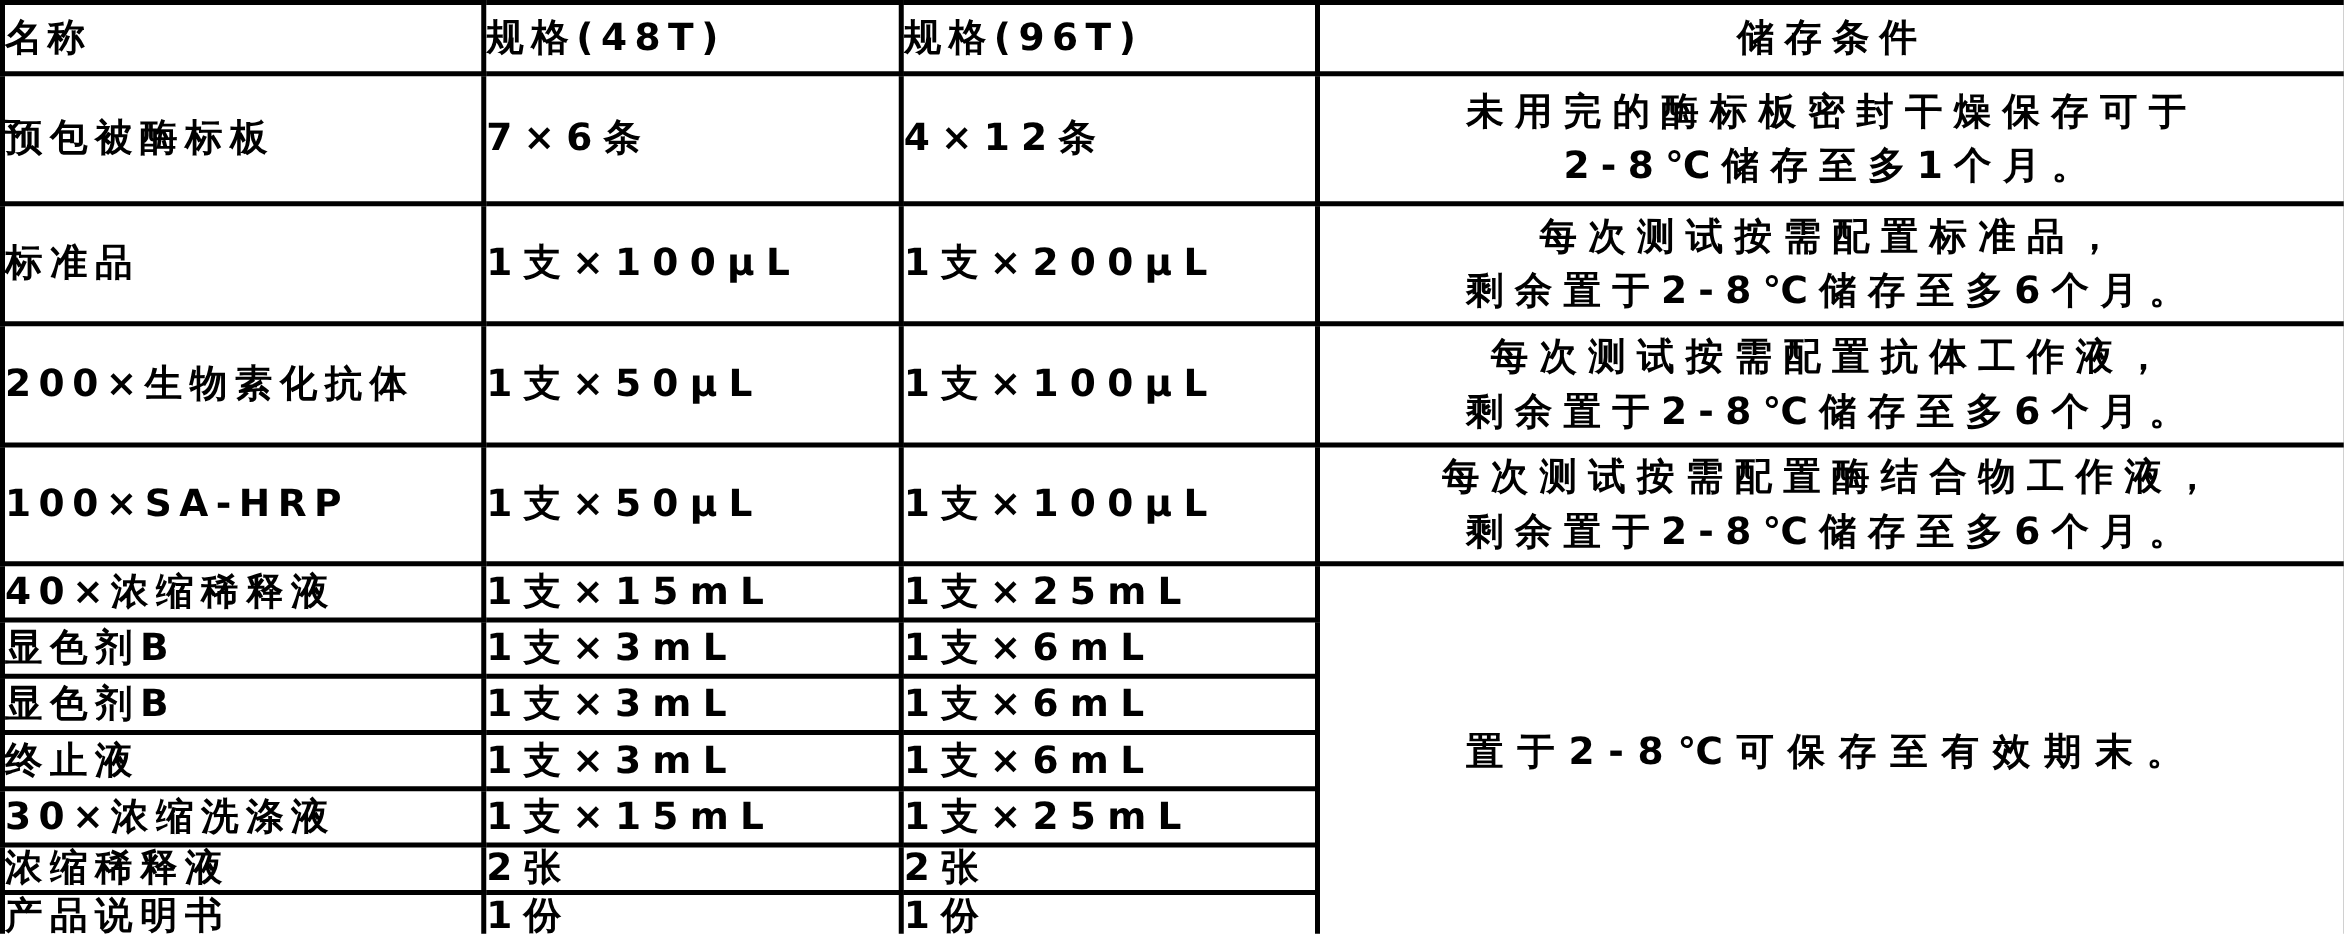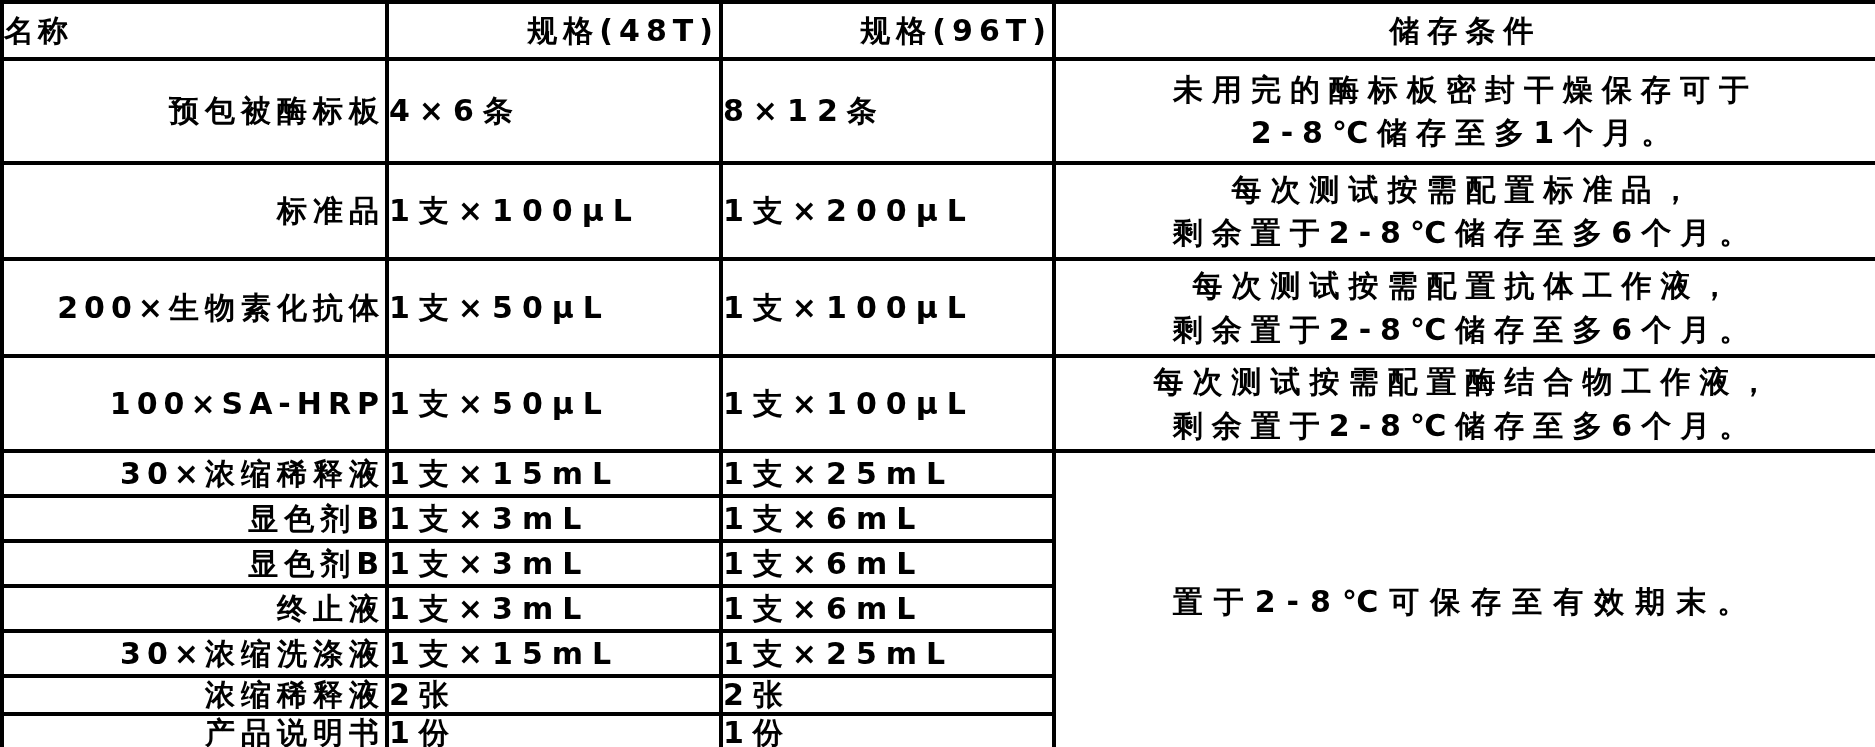--- a/index.html
+++ b/index.html
@@ -27,24 +27,24 @@
     border: 4px solid #000000;
     font-size: 30px;
     line-height: 1.45;
     vertical-align: middle;
     overflow: hidden;
     padding: 0;
   }
   
   thead tr { height: 57px; }
   th.col-name   { text-align: left;  padding-left: 16px; letter-spacing: 4px; }
-  th.col-spec   { text-align: right;  padding-left: 24px; letter-spacing: 6px; }
+  th.col-spec   { text-align: left;  padding-left: 24px; letter-spacing: 6px; }
   th.col-storage{ text-align: center; letter-spacing: 8px; }
   
-  td.col-name  { text-align: right; padding-left: 16px; letter-spacing: 6px; white-space: nowrap; }
+  td.col-name  { text-align: left; padding-left: 16px; letter-spacing: 6px; white-space: nowrap; }
   td.col-spec  { text-align: left; padding-left: 22px; letter-spacing: 9px; white-space: nowrap; }
   td.col-storage {
     text-align: center;
     letter-spacing: 9px;
     white-space: pre-line;
     padding: 0 6px;
   }
   td.col-storage-merged {
     text-align: center;
     letter-spacing: 11px;
@@ -75,22 +75,22 @@
       <tr>
         <th class="col-name">名称</th>
         <th class="col-spec">规格(48T)</th>
         <th class="col-spec">规格(96T)</th>
         <th class="col-storage">储存条件</th>
       </tr>
     </thead>
     <tbody>
       <tr class="r1">
         <td class="col-name">预包被酶标板</td>
-        <td class="col-spec">4×6条</td>
-        <td class="col-spec">8×12条</td>
+        <td class="col-spec">7×6条</td>
+        <td class="col-spec">4×12条</td>
         <td class="col-storage">未用完的酶标板密封干燥保存可于
 2-8℃储存至多1个月。</td>
       </tr>
       <tr class="r2">
         <td class="col-name">标准品</td>
         <td class="col-spec">1支×100μL</td>
         <td class="col-spec">1支×200μL</td>
         <td class="col-storage">每次测试按需配置标准品，
 剩余置于2-8℃储存至多6个月。</td>
       </tr>
@@ -102,21 +102,21 @@
 剩余置于2-8℃储存至多6个月。</td>
       </tr>
       <tr class="r4">
         <td class="col-name">100×SA-HRP</td>
         <td class="col-spec">1支×50μL</td>
         <td class="col-spec">1支×100μL</td>
         <td class="col-storage">每次测试按需配置酶结合物工作液，
 剩余置于2-8℃储存至多6个月。</td>
       </tr>
       <tr class="mid">
-        <td class="col-name">30×浓缩稀释液</td>
+        <td class="col-name">40×浓缩稀释液</td>
         <td class="col-spec">1支×15mL</td>
         <td class="col-spec">1支×25mL</td>
         <td class="col-storage-merged" rowspan="7">置于2-8℃可保存至有效期末。</td>
       </tr>
       <tr class="mid">
         <td class="col-name">显色剂B</td>
         <td class="col-spec">1支×3mL</td>
         <td class="col-spec">1支×6mL</td>
       </tr>
       <tr class="mid">

